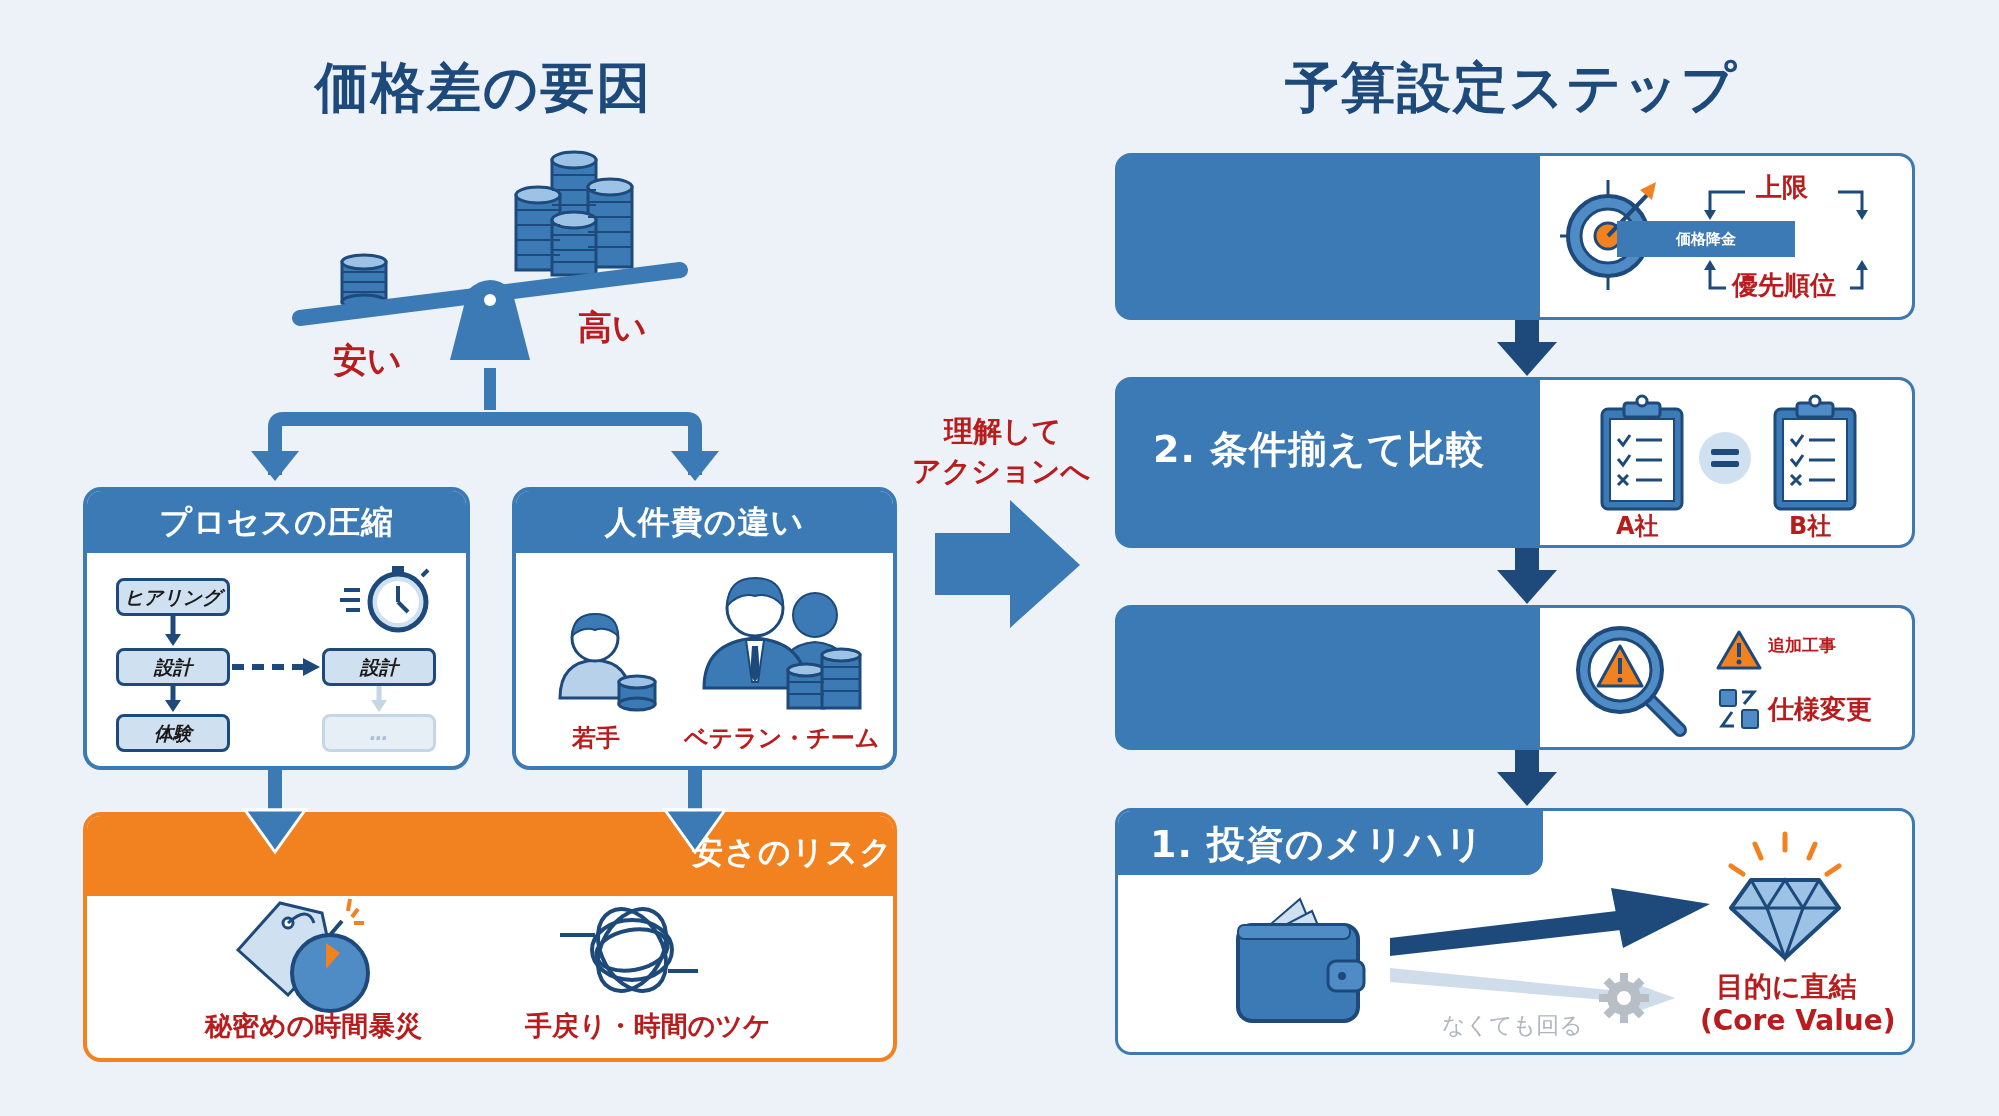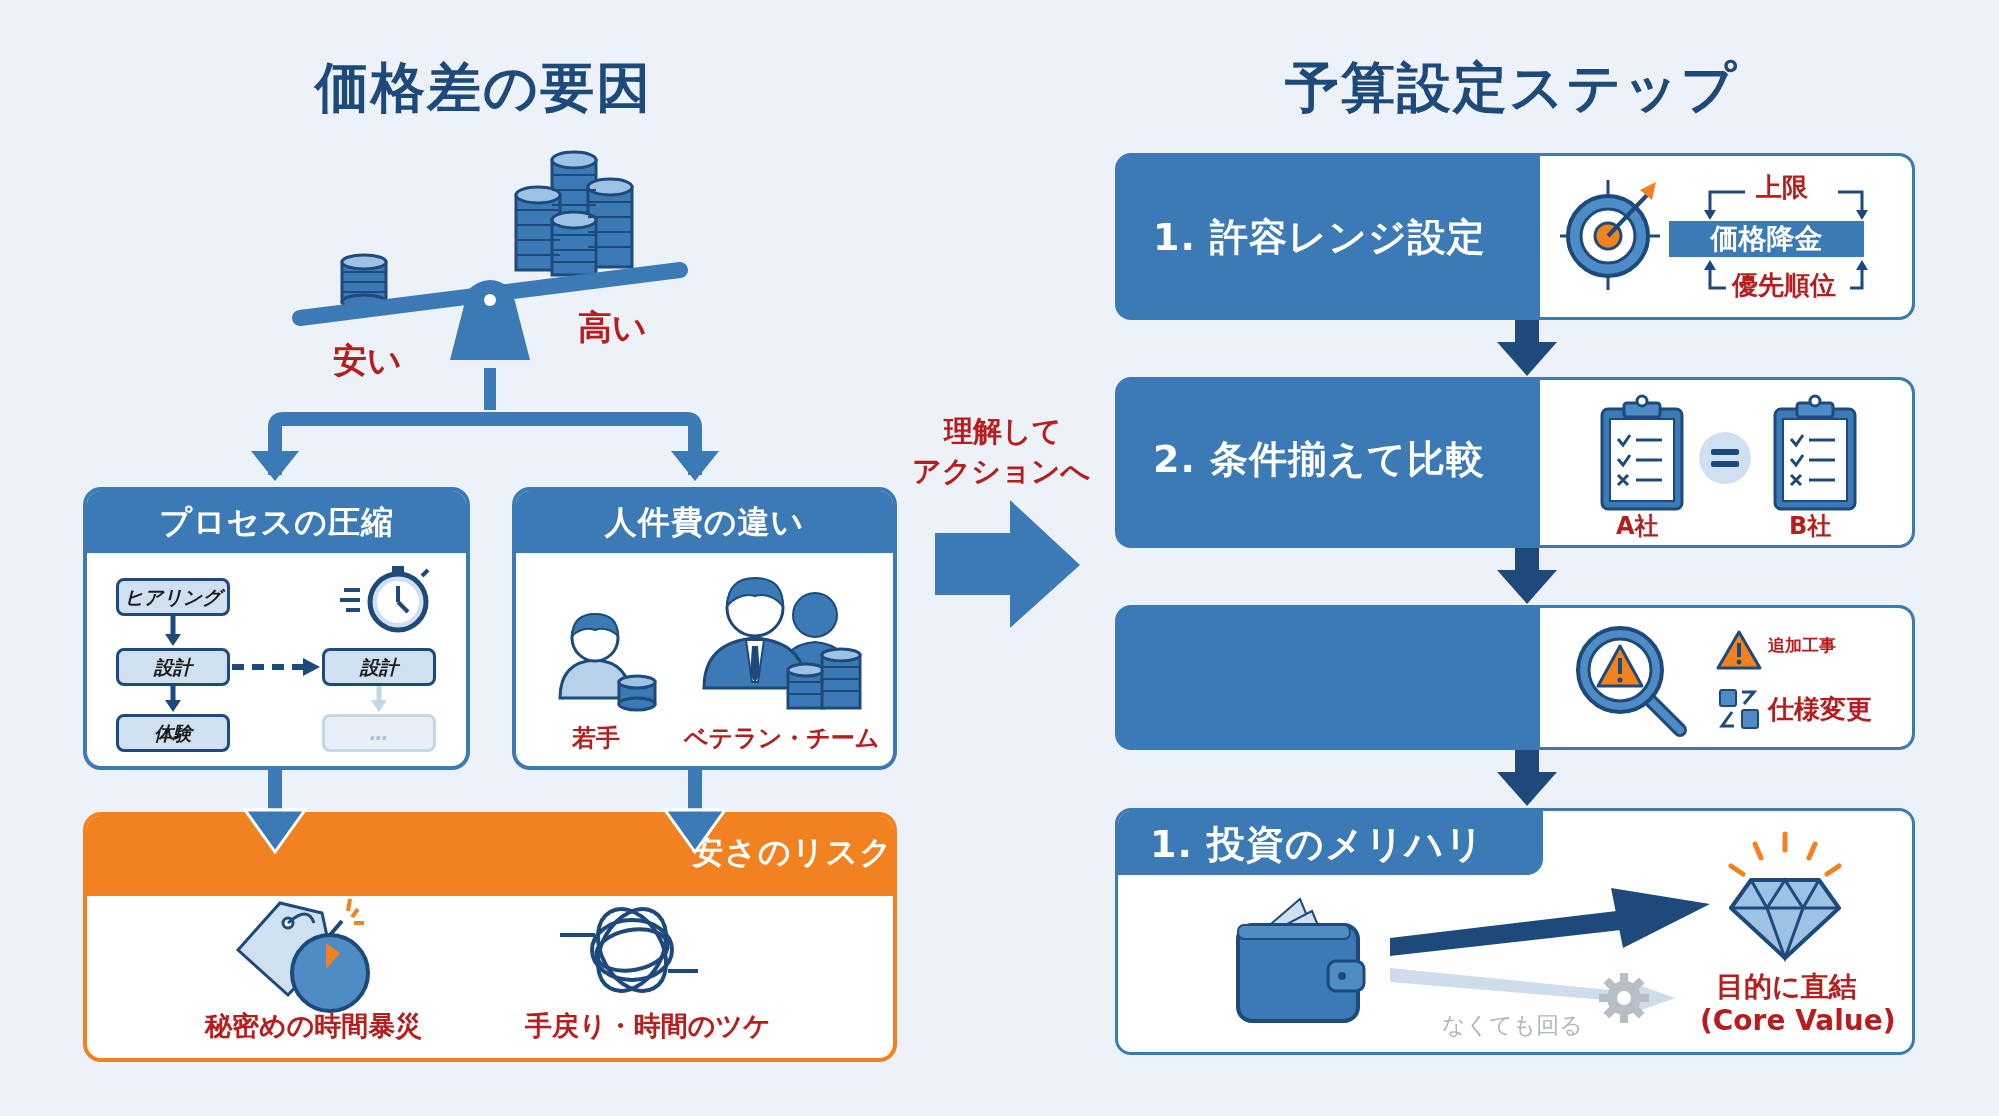--- a/index.html
+++ b/index.html
@@ -214,34 +214,33 @@
 
 <div class="lbl" style="left:944px;top:412px;font-size:29px;">理解して</div>
 <div class="lbl" style="left:912px;top:452px;font-size:29px;">アクションへ</div>
 <svg style="left:935px;top:500px;" width="150" height="130" viewBox="0 0 150 130">
   <polygon points="0,33 75,33 75,0 145,65 75,128 75,95 0,95" fill="#3b7ab5"></polygon>
 </svg>
 
 <div class="title" style="left:1285px;top:52px;">予算設定ステップ</div>
 
 <div class="step" style="top:153px;height:167px;">
-  <div class="step-label" style="left:35px;top:56px;">1. 許容レンジ設定</div>
   <div class="step-panel"></div>
 </div>
 <svg style="left:1560px;top:180px;" width="110" height="115" viewBox="0 0 110 115">
   <line x1="48" y1="0" x2="48" y2="110" stroke="#1d4a7a" stroke-width="3"></line>
   <line x1="0" y1="56" x2="100" y2="56" stroke="#1d4a7a" stroke-width="3"></line>
   <circle cx="48" cy="56" r="40" fill="#4f8cc6" stroke="#1d4a7a" stroke-width="4"></circle>
   <circle cx="48" cy="56" r="27" fill="#fff" stroke="#1d4a7a" stroke-width="3"></circle>
   <circle cx="48" cy="56" r="13" fill="#f28120" stroke="#1d4a7a" stroke-width="3"></circle>
   <line x1="48" y1="56" x2="88" y2="14" stroke="#1d4a7a" stroke-width="4"></line>
   <polygon points="80,10 96,2 92,20" fill="#f28120"></polygon>
 </svg>
 <div class="lbl" style="left:1756px;top:170px;font-size:26px;">上限</div>
-<div class="abs" style="left:1669px;top:221px;width:195px;height:36px;background:#3b7ab5;color:#fff;font-weight:bold;font-size:28px;text-align:center;line-height:36px;">価格降金</div>
+<div class="abs" style="left:1617px;top:221px;width:178px;height:36px;background:#3b7ab5;color:#fff;font-weight:bold;font-size:15px;text-align:center;line-height:36px;">価格降金</div>
 <div class="lbl" style="left:1732px;top:268px;font-size:26px;">優先順位</div>
 <svg style="left:1700px;top:180px;" width="180" height="120" viewBox="0 0 180 120">
   <path d="M 10 34 L 10 12 L 45 12" fill="none" stroke="#1d4a7a" stroke-width="3"></path>
   <polygon points="4,30 16,30 10,40" fill="#1d4a7a"></polygon>
   <path d="M 138 12 L 162 12 L 162 34" fill="none" stroke="#1d4a7a" stroke-width="3"></path>
   <polygon points="156,30 168,30 162,40" fill="#1d4a7a"></polygon>
   <path d="M 10 86 L 10 108 L 26 108" fill="none" stroke="#1d4a7a" stroke-width="3"></path>
   <polygon points="4,90 16,90 10,80" fill="#1d4a7a"></polygon>
   <path d="M 150 108 L 162 108 L 162 86" fill="none" stroke="#1d4a7a" stroke-width="3"></path>
   <polygon points="156,90 168,90 162,80" fill="#1d4a7a"></polygon>
@@ -254,21 +253,21 @@
 <svg style="left:1497px;top:548px;" width="60" height="58" viewBox="0 0 60 58">
   <rect x="18" y="0" width="24" height="24" fill="#1d4a7a"></rect>
     <polygon points="0,22 60,22 30,56" fill="#1d4a7a"></polygon>
 </svg>
 <svg style="left:1497px;top:750px;" width="60" height="58" viewBox="0 0 60 58">
   <rect x="18" y="0" width="24" height="24" fill="#1d4a7a"></rect>
     <polygon points="0,22 60,22 30,56" fill="#1d4a7a"></polygon>
 </svg>
 
 <div class="step" style="top:377px;height:171px;">
-  <div class="step-label" style="left:35px;top:54px;">2. 条件揃えて比較</div>
+  <div class="step-label" style="left:35px;top:44px;">2. 条件揃えて比較</div>
   <div class="step-panel"></div>
 </div>
 <svg style="left:1598px;top:395px;" width="90" height="120" viewBox="0 0 90 120">
   <rect x="4" y="14" width="80" height="100" rx="6" fill="#3b7ab5" stroke="#1d4a7a" stroke-width="3"></rect>
   <rect x="12" y="24" width="64" height="82" fill="#fff" stroke="#1d4a7a" stroke-width="2"></rect>
   <rect x="26" y="8" width="36" height="14" rx="3" fill="#4f8cc6" stroke="#1d4a7a" stroke-width="3"></rect>
   <circle cx="44" cy="6" r="5" fill="#fff" stroke="#1d4a7a" stroke-width="3"></circle>
   <g stroke="#1d4a7a" stroke-width="3" fill="none">
     <path d="M 20 44 L 25 50 L 32 40"></path>
       <line x1="38" y1="45" x2="64" y2="45"></line>

